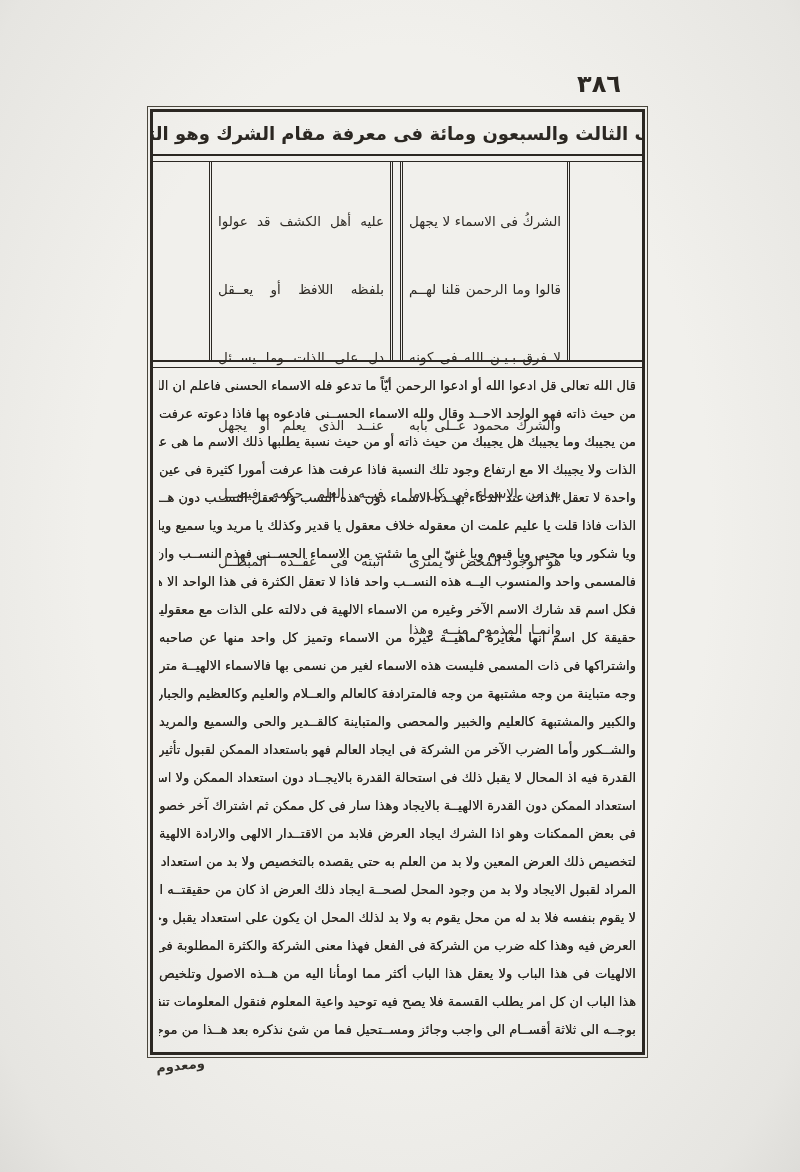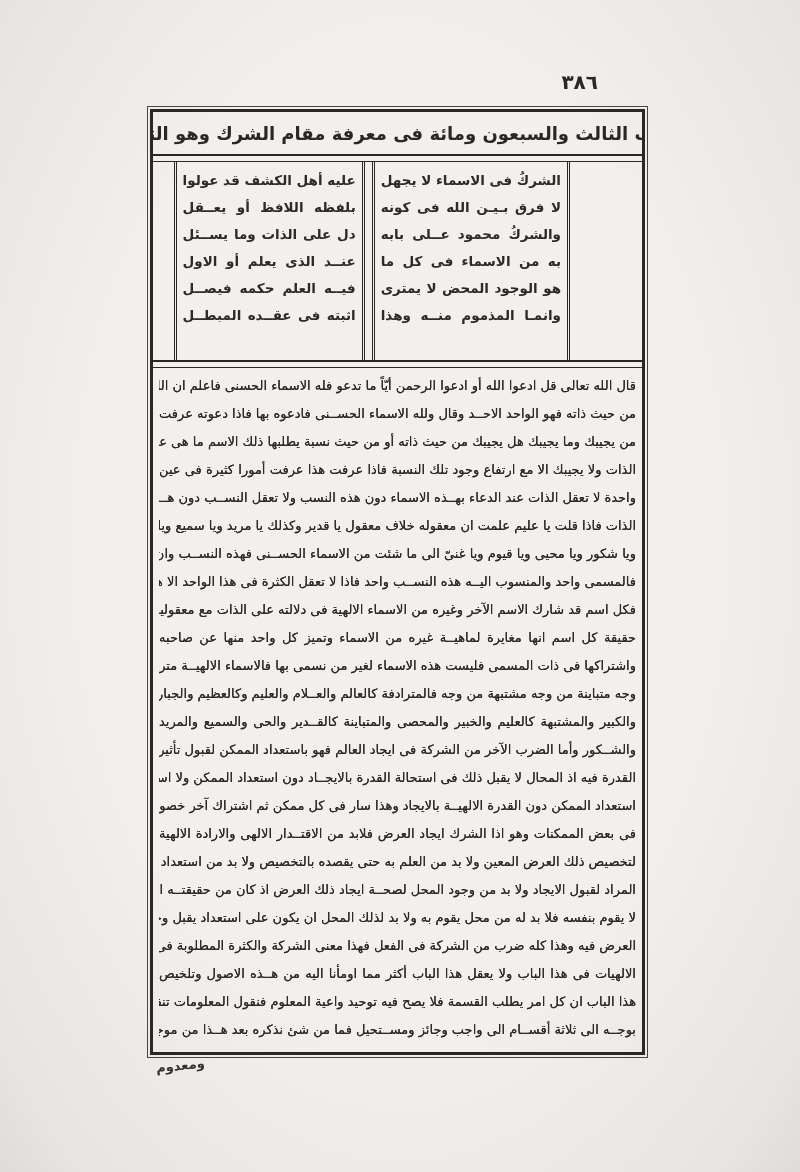--- a/index.html
+++ b/index.html
@@ -7,22 +7,22 @@
     width:800px;height:1172px;position:relative;overflow:hidden;
     background:#e9e8e4;
     font-family:"DejaVu Sans", sans-serif;
     color:#2b2722;
   }
   .paper{
     position:absolute;inset:0;
     background:radial-gradient(ellipse at 50% 46%, #f1f0ec 55%, #e6e5e1 90%, #dddcd8 100%);
   }
   .pageno{
-    position:absolute;top:70px;left:528px;width:70px;
-    text-align:right;font-size:20px;font-weight:bold;letter-spacing:2px;
+    position:absolute;top:70px;left:564px;width:70px;
+    text-align:center;font-size:24px;font-weight:bold;letter-spacing:2px;
   }
   .frame{
     position:absolute;left:147px;top:106px;width:499px;height:950px;
     border:1px solid #4a463c;
     background:transparent;
   }
   .frame-inner{
     position:absolute;inset:2px;
     border:3px solid #2b2722;
     display:flex;flex-direction:column;
@@ -47,23 +47,23 @@
   .gap{flex:0 0 7px;}
   .verse-box{
     border-right:3px double #2b2722;
     border-left:3px double #2b2722;
     padding:5px 6px 0 6px;
     direction:rtl;
   }
   .vbox-first{flex:0 0 152px;}
   .vbox-second{flex:0 0 166px;}
   .verse-line{
-    height:27px;line-height:27px;font-size:13.5px;font-weight:bold;
+    height:27px;line-height:27px;font-size:13.5px;font-weight:normal;
     text-align:justify;text-align-last:justify;
-    white-space:nowrap;overflow:hidden;color:#2e2a24;
+    white-space:nowrap;overflow:hidden;color:#2e2a24;margin-top:41px;
   }
   .body-lines{
     flex:1 1 auto;
     padding:4px 6px 0 6px;direction:rtl;
   }
   .body-line{
     height:28px;line-height:28px;font-size:13px;
     text-align:justify;text-align-last:justify;
     white-space:nowrap;overflow:hidden;color:#2e2a24;
     text-shadow:0 0 0.5px #2e2a24;
@@ -86,34 +86,35 @@
 
     <div class="header-row">٭(الباب الثالث والسبعون ومائة فى معرفة مقام الشرك وهو التثنية)٭</div>
 
     <div class="double-rule"></div>
 
     <div class="verse-section">
       <div class="strip-right"></div>
 
       <div class="verse-box vbox-first">
         <div class="verse-line">الشركُ فى الاسماء لا يجهل</div>
+        <div class="verse-line">قالوا وما الرحمن قلنا لهــم</div>
         <div class="verse-line">لا فرق بـيـن الله فى كونه</div>
         <div class="verse-line">والشركُ محمود عــلى بابه</div>
         <div class="verse-line">به من الاسماء فى كل ما</div>
         <div class="verse-line">هو الوجود المحض لا يمترى</div>
         <div class="verse-line">وانمـا المذموم منــه وهذا</div>
       </div>
 
       <div class="gap"></div>
 
       <div class="verse-box vbox-second">
         <div class="verse-line">عليه أهل الكشف قد عولوا</div>
         <div class="verse-line">بلفظه اللافظ أو يعــقل</div>
         <div class="verse-line">دل على الذات وما يســئل</div>
-        <div class="verse-line">عنــد الذى يعلم أو الاول</div>
+        <div class="verse-line">عنــد الذى يعلم أو يجهل</div>
         <div class="verse-line">فيــه العلم حكمه فيصــل</div>
         <div class="verse-line">اثبته فى عقــده المبطــل</div>
       </div>
 
       <div class="strip-left"></div>
     </div>
 
     <div class="double-rule"></div>
 
     <div class="body-lines">

